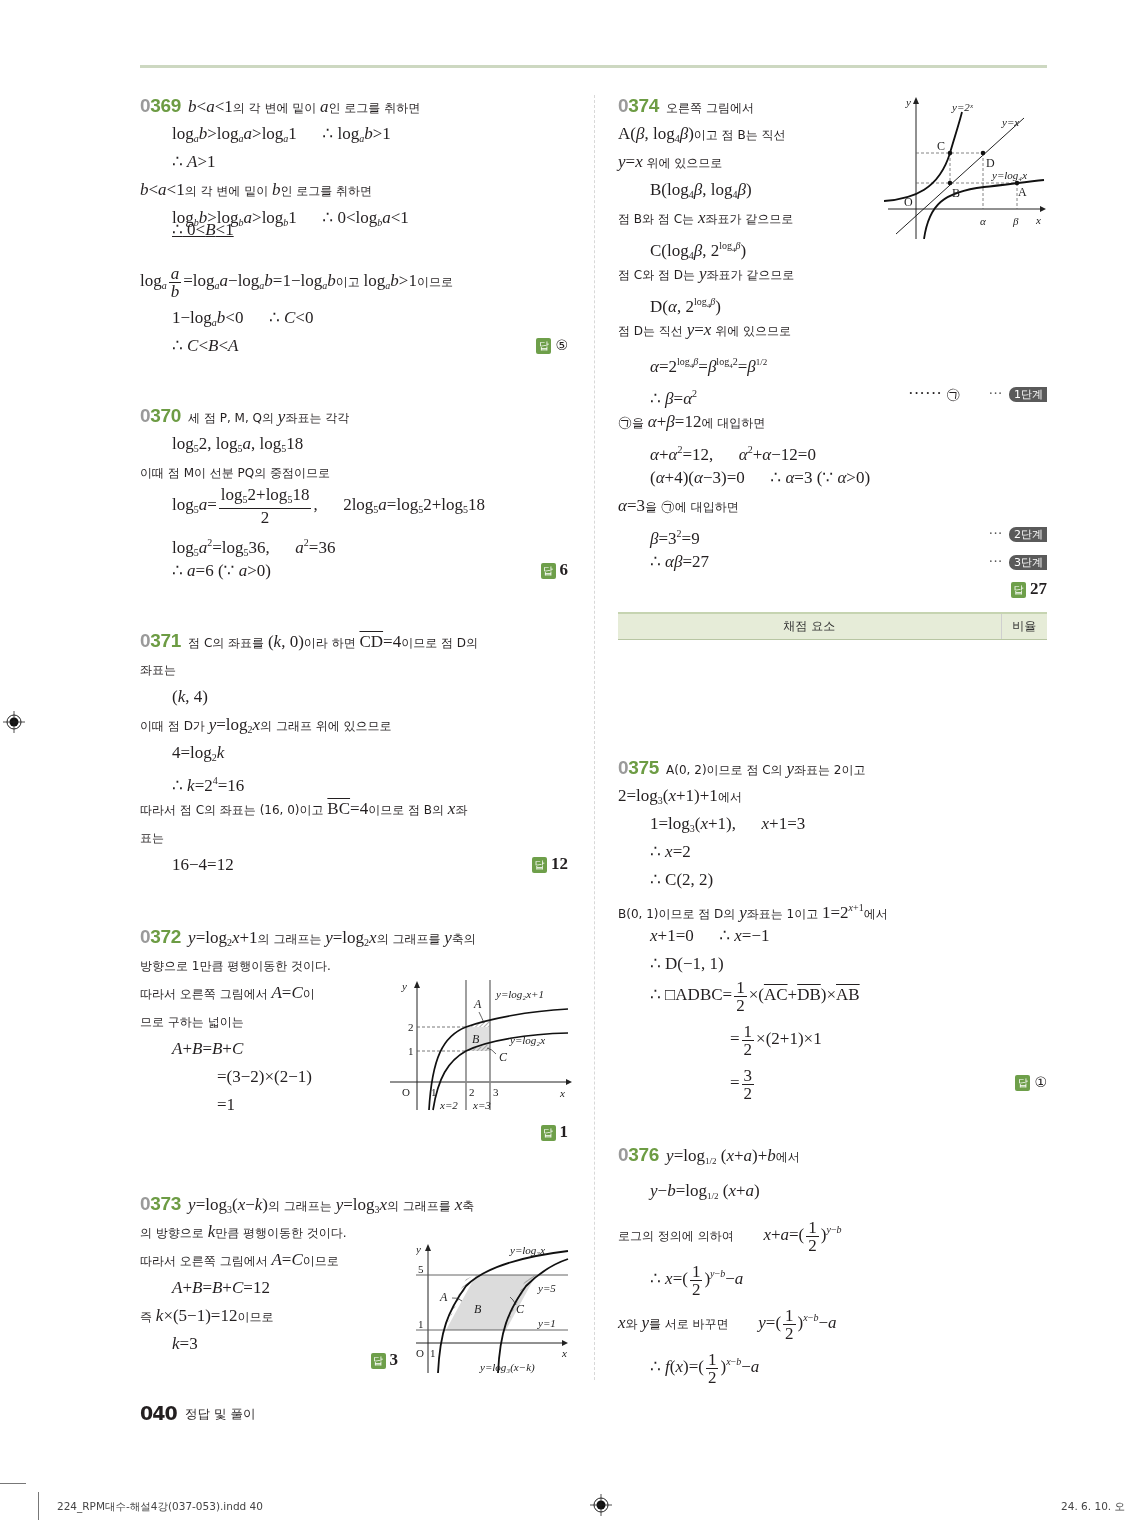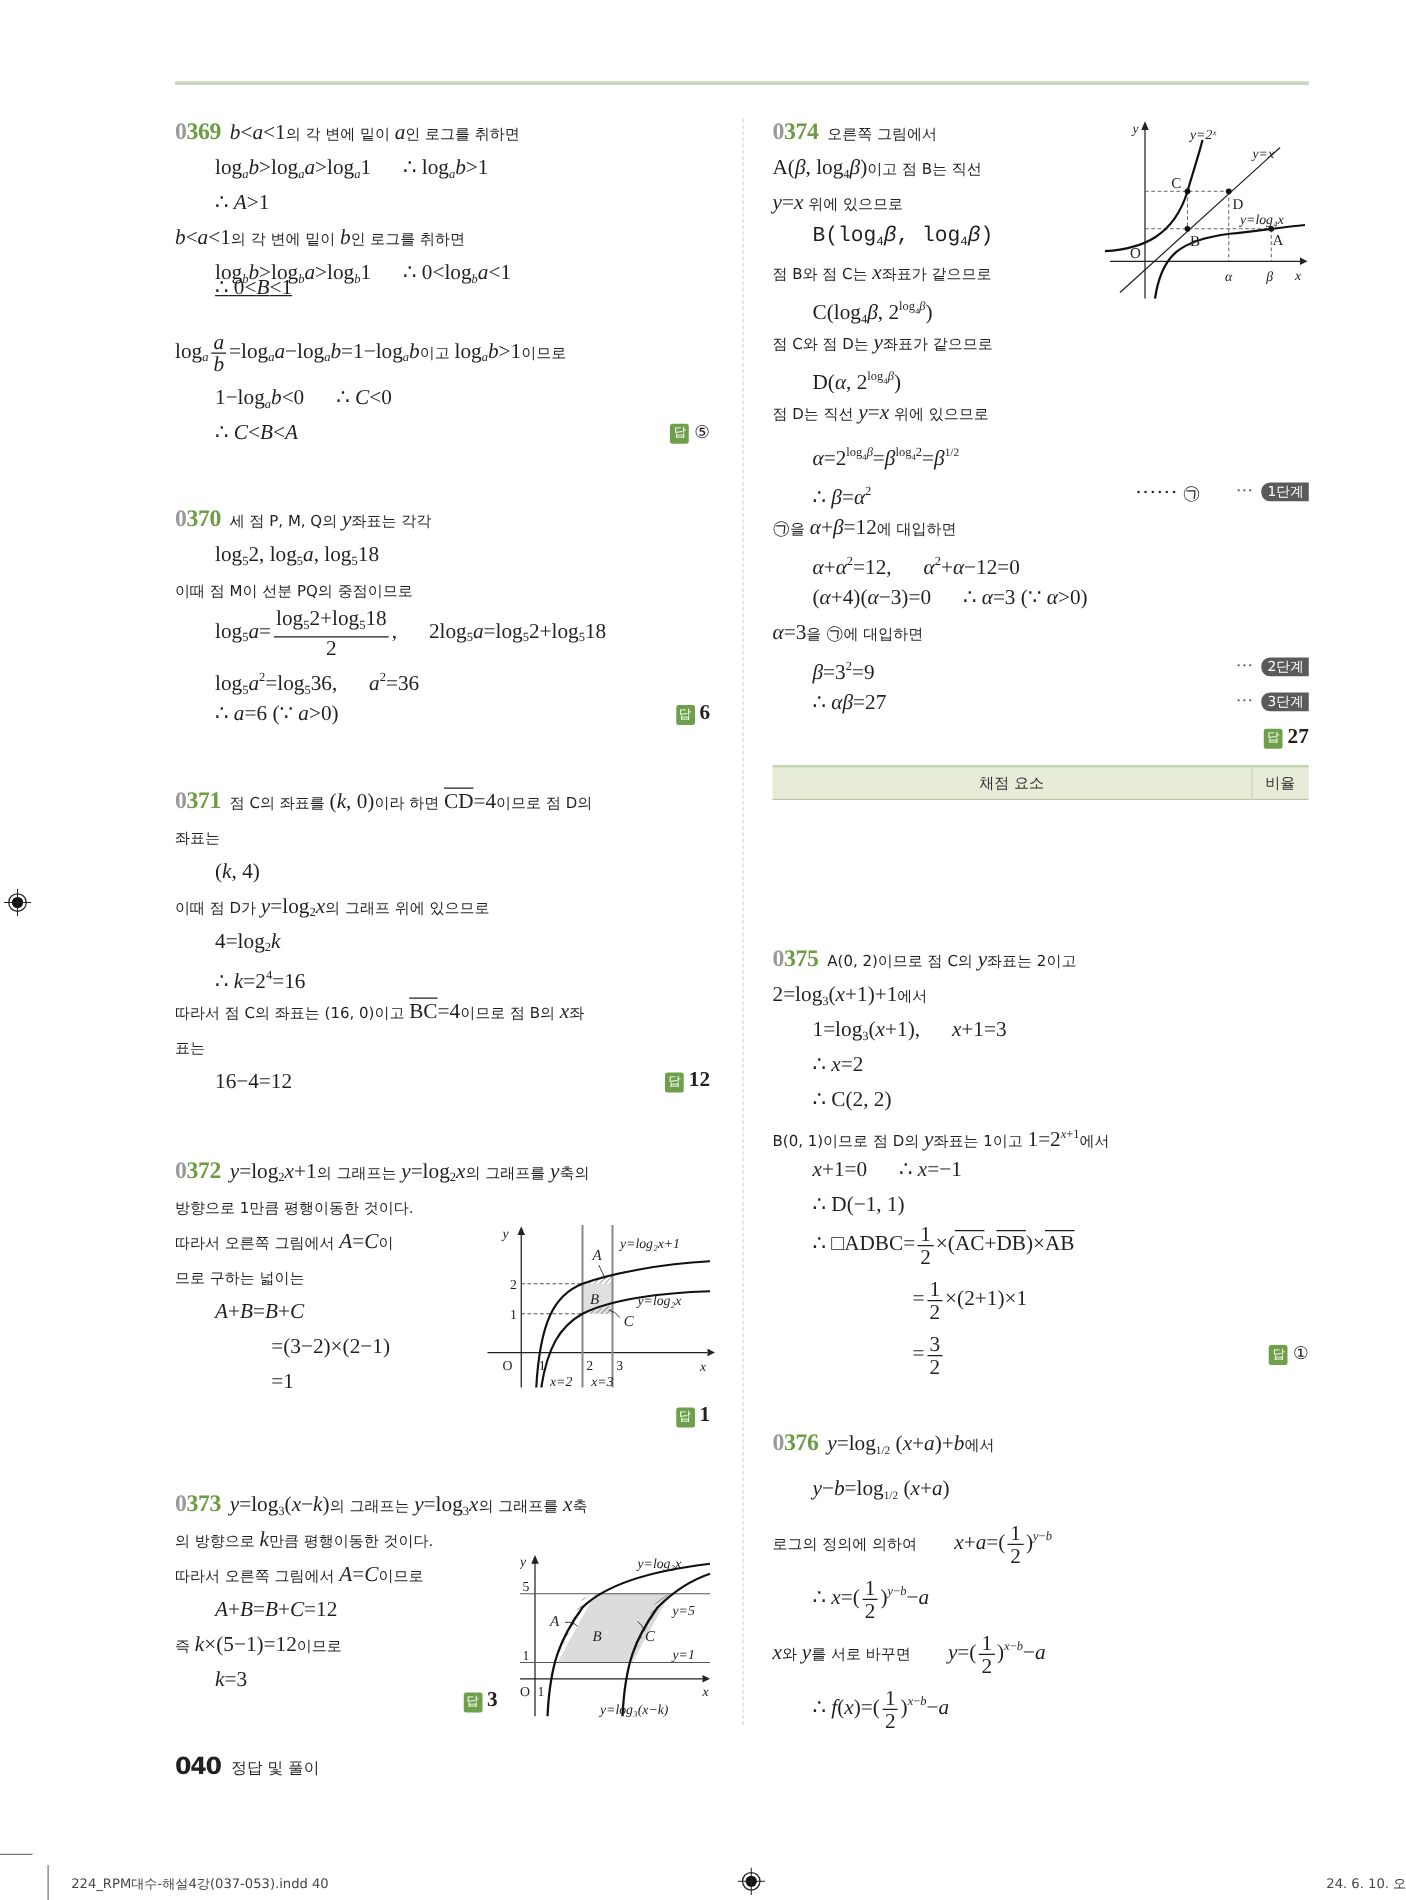--- a/index.html
+++ b/index.html
@@ -6,21 +6,21 @@
   html, body { width: 1125px; height: 1520px; background: #ffffff; }
   body { position: relative; font-family: "Liberation Serif", "DejaVu Serif", serif; color: #231f20; font-size: 17px; overflow: hidden; }
   .top-rule { position: absolute; left: 140px; top: 65px; width: 907px; height: 3px; background: #cdd8c1; }
   .col-divider { position: absolute; left: 594px; top: 95px; width: 1px; height: 1285px; border-left: 1px dashed #d8d8d8; }
   .col { position: absolute; }
   .left-col { left: 140px; top: 92px; width: 428px; }
   .right-col { left: 618px; top: 92px; width: 429px; }
   .problem { position: absolute; left: 0; width: 100%; }
   .line { position: absolute; white-space: nowrap; line-height: 22px; height: 22px; }
   .ind { left: 32px; }
-  .pnum { font-family: Liberation Serif, serif; font-weight: bold; font-size: 19px; color: #6d9c44; letter-spacing: -0.3px; margin-right: 7px; }
+  .pnum { font-family: Liberation Sans, sans-serif; font-weight: bold; font-size: 19px; color: #6d9c44; letter-spacing: -0.3px; margin-right: 7px; }
   .pnum .zero { color: #9a9a9a; }
   .ko { font-family: "DejaVu Sans", sans-serif; font-size: 12px; }
   .it { font-style: italic; }
   sub.b { font-size: 10px; vertical-align: -3px; font-style: italic; }
   sub.n { font-size: 10px; vertical-align: -3px; }
   sup.e { font-size: 10px; vertical-align: 7px; }
   .ovl { text-decoration: overline; }
   .frac { display: inline-block; vertical-align: middle; text-align: center; line-height: 17px; margin: 0 2px; }
   .frac .num { display: block; border-bottom: 1px solid #231f20; padding: 0 2px; }
   .frac .den { display: block; padding: 0 2px; }
@@ -197,21 +197,21 @@
 </div>
 
 <div class="col right-col">
 
   <div class="problem" style="top:0;">
     <div class="line" style="top:3px;left:0;">
       <span class="pnum"><span class="zero">0</span><span>374</span></span><span class="ko">오른쪽 그림에서</span>
     </div>
     <div class="line" style="top:31px;left:0;">A(<span class="it">β</span>, log<sub class="n">4</sub><span class="it">β</span>)<span class="ko">이고 점 B는 직선</span></div>
     <div class="line" style="top:59px;left:0;"><span class="it">y</span>=<span class="it">x</span><span class="ko"> 위에 있으므로</span></div>
-    <div class="line ind" style="top:87px;font-family:Liberation Mono, monospace;">B(log<sub class="n">4</sub><span class="it">β</span>, log<sub class="n">4</sub><span class="it">β</span>)</div>
+    <div class="line ind" style="top:87px;">B(log<sub class="n">4</sub><span class="it">β</span>, log<sub class="n">4</sub><span class="it">β</span>)</div>
     <div class="line" style="top:115px;left:0;"><span class="ko">점 B와 점 C는 </span><span class="it">x</span><span class="ko">좌표가 같으므로</span></div>
     <div class="line ind" style="top:143px;">C(log<sub class="n">4</sub><span class="it">β</span>, 2<sup class="e">log<sub style="font-size:7px">4</sub><span class="it">β</span></sup>)</div>
     <div class="line" style="top:171px;left:0;"><span class="ko">점 C와 점 D는 </span><span class="it">y</span><span class="ko">좌표가 같으므로</span></div>
     <div class="line ind" style="top:199px;">D(<span class="it">α</span>, 2<sup class="e">log<sub style="font-size:7px">4</sub><span class="it">β</span></sup>)</div>
     <div class="line" style="top:227px;left:0;"><span class="ko">점 D는 직선 </span><span class="it">y</span>=<span class="it">x</span><span class="ko"> 위에 있으므로</span></div>
     <div class="line ind" style="top:259px;"><span class="it">α</span>=2<sup class="e">log<sub style="font-size:7px">4</sub><span class="it">β</span></sup>=<span class="it">β</span><sup class="e">log<sub style="font-size:7px">4</sub>2</sup>=<span class="it">β</span><sup class="e" style="font-size:9px">1/2</sup></div>
     <div class="line ind" style="top:291px;">∴ <span class="it">β</span>=<span class="it">α</span><sup class="e">2</sup></div>
     <div class="line" style="top:291px;left:290px;">······ <span class="circ">㉠</span></div>
     <div class="step" style="top:294px;">··· <span class="step-badge">1단계</span></div>
     <div class="line" style="top:319px;left:0;"><span class="circ">㉠</span><span class="ko">을 </span><span class="it">α</span>+<span class="it">β</span>=12<span class="ko">에 대입하면</span></div>

